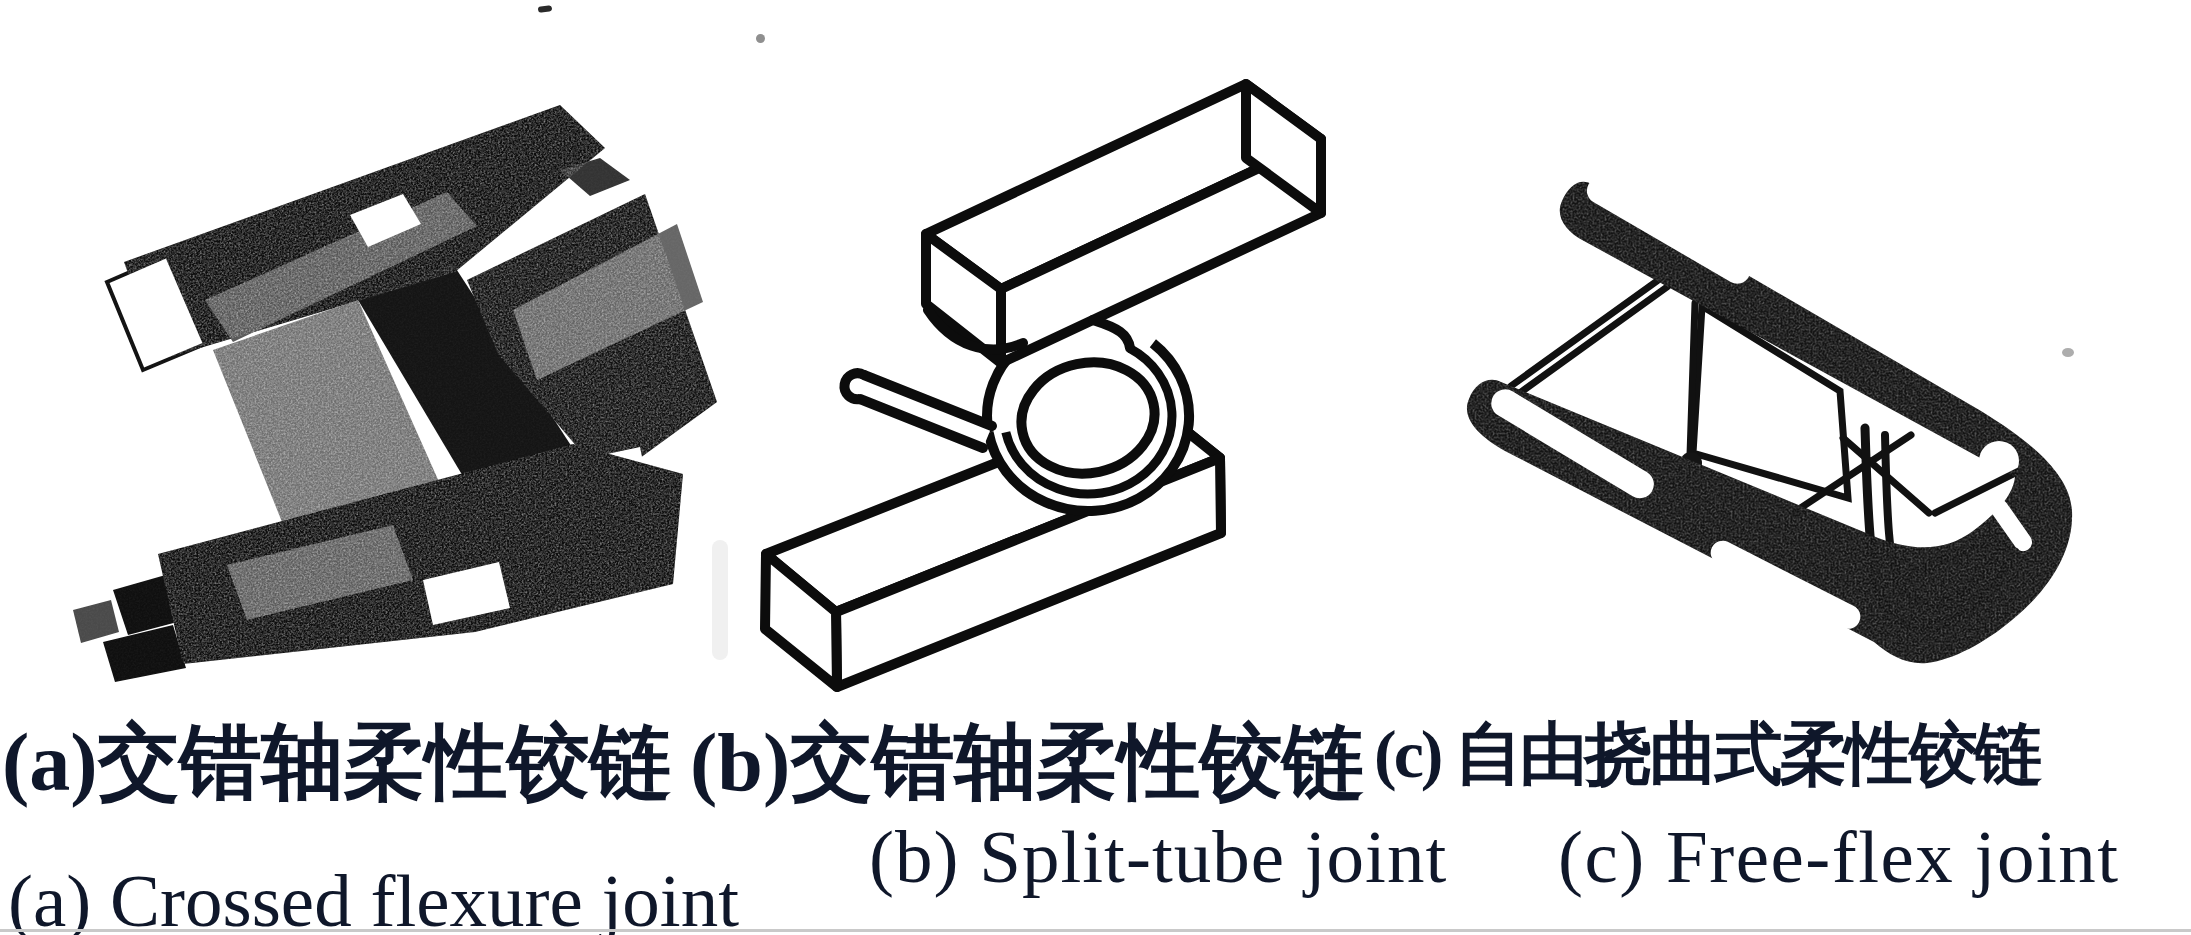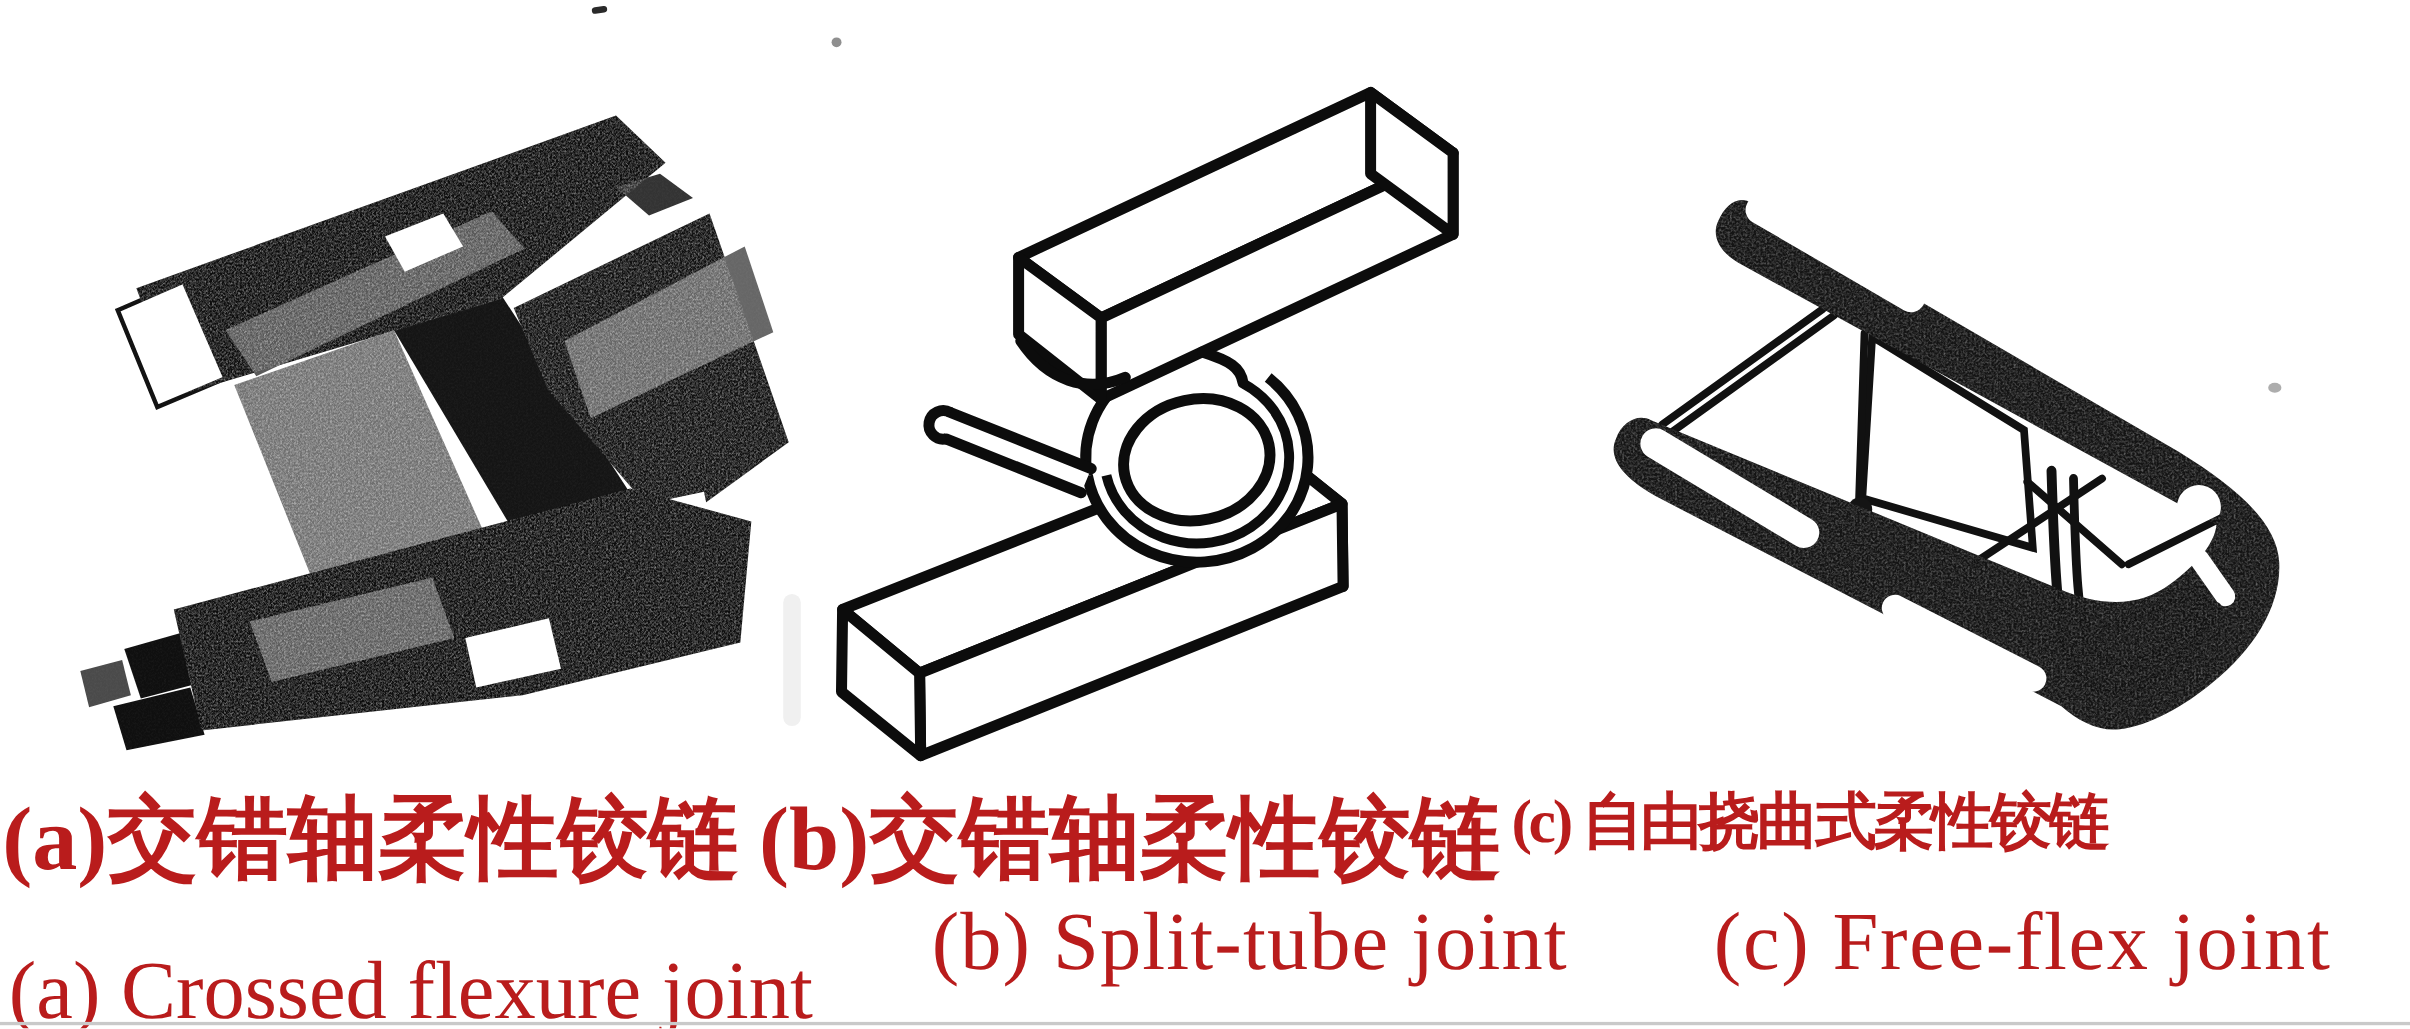--- a/index.html
+++ b/index.html
@@ -2,28 +2,28 @@
 <html><head>
 <meta charset="utf-8">
 <style>
   html,body{margin:0;padding:0;background:#fefefe;}
   .canvas{position:relative;width:2191px;height:935px;background:#ffffff;overflow:hidden;
           font-family:"Liberation Serif","DejaVu Serif",serif;}
   .fig{position:absolute;}
   .fig-a{left:55px;top:10px;}
   .fig-b{left:680px;top:28px;}
   .fig-c{left:1441px;top:73px;}
-  .cap-seg{position:absolute;white-space:nowrap;color:#b91c1c;text-align:center;}
+  .cap-seg{position:absolute;white-space:nowrap;color:#0f172a;text-align:center;}
   .zh-seg{top:712px;font-size:82px;font-weight:600;line-height:1.25;}
   .zh-a{left:2px;}
   .zh-b{left:690px;}
-  .zh-c{left:1374px;font-size:56px;letter-spacing:-3px;}
+  .zh-c{left:1374px;font-size:68px;letter-spacing:-3px;}
   .en-seg{top:812px;font-size:75px;line-height:1.2;}
   .en-a{left:8px;margin-top:44px;}
-  .en-b{left:847px;letter-spacing:1px;}
+  .en-b{left:869px;letter-spacing:1px;}
   .en-c{left:1558px;letter-spacing:1.5px;}
   .speck{position:absolute;}
   .s1{left:538px;top:6px;width:14px;height:6px;background:#2a2a2a;border-radius:3px;transform:rotate(-8deg);}
   .s2{left:756px;top:34px;width:9px;height:9px;background:#8f8f8f;border-radius:50%;}
   .s3{left:2062px;top:348px;width:12px;height:9px;background:#adadad;border-radius:50%;}
   .s4{left:712px;top:540px;width:16px;height:120px;background:#f0f0f0;border-radius:8px;}
   .bottom-rule{position:absolute;left:0;top:929px;width:2191px;height:3px;background:#c9c9c9;}
 </style>
 </head>
 <body>

